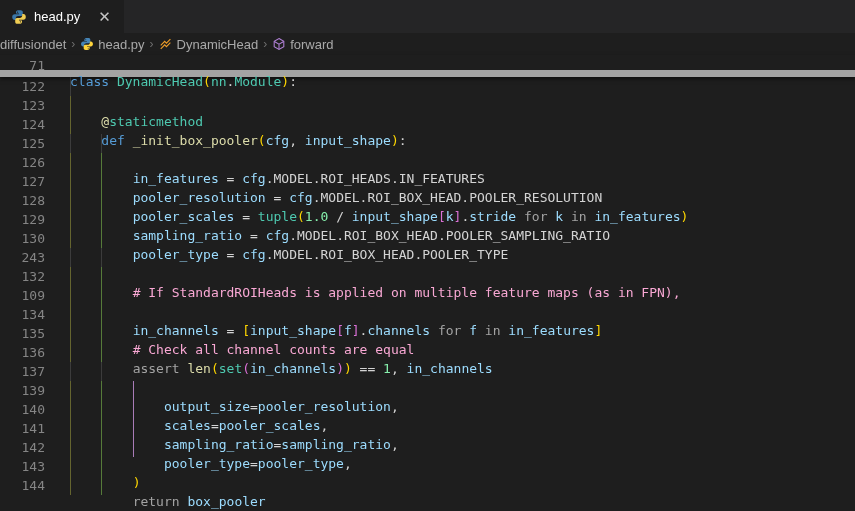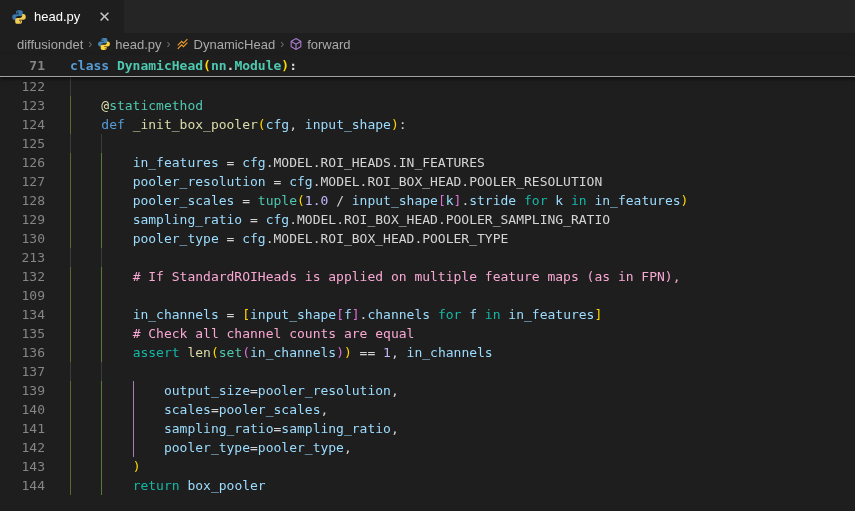--- a/index.html
+++ b/index.html
@@ -10,43 +10,43 @@
   
   .tabbar { height:33px; background:#252526; display:flex; align-items:stretch; }
   .tab { background:#1e1e1e; display:flex; align-items:center; gap:7px;
     padding:0 10px 0 11px; min-width:118px; cursor:pointer; }
   .tab-title { color:#ffffff; font-size:13px; }
   .tab-close { color:#c5c5c5; font-size:15px; line-height:1; padding:2px 3px;
     border-radius:4px; margin-left:8px; cursor:pointer; }
 
   
   .breadcrumb { height:22px; background:#1e1e1e; display:flex; align-items:center;
-    padding-left:17px; font-size:13px; color:#a9a9a9; }
+    font-size:13px; color:#a9a9a9; }
   .crumb { display:flex; align-items:center; gap:4px; cursor:pointer; }
   .crumb-sep { color:#6e6e6e; margin:0 5px; font-size:12px; }
 
   
   .mono { font-family:"DejaVu Sans Mono", monospace; font-size:13px; }
   .sticky { height:22px; background:#1e1e1e; position:relative; z-index:5;
-    box-shadow:0 2px 4px rgba(0,0,0,0.55); border-bottom:1px solid #a3a3a3;font-weight:bold; }
+    box-shadow:0 2px 4px rgba(0,0,0,0.55); border-bottom:7px solid #a3a3a3; }
   .sticky .line { height:21px; line-height:21px; }
   .code-area { position:relative; }
   .line { position:relative; height:19px; line-height:19px; white-space:pre; }
   .ln { position:absolute; left:0; top:0; width:45px; text-align:right;
     color:#858585; font-family:"DejaVu Sans Mono", monospace; font-size:13px; }
-  .ltext { position:absolute; left:70px; top:0; font-family:"DejaVu Sans Mono", monospace;
+  .ltext { position:absolute; left:70px; top:16px; font-family:"DejaVu Sans Mono", monospace;
     font-size:13px; }
   .guide { position:absolute; top:0; height:100%; width:1px; }
   .g1 { background:#64642f; }
   .g2 { background:#567a3a; }
   .g3 { background:#a97cb8; }
   .ge { background:#3c3c3c; }
 
-  .tok-kw{color:#569CD6} .tok-ctrl{color:#14b8a6} .tok-type{color:#4EC9B0}
-  .tok-fn{color:#DCDCAA} .tok-var{color:#9CDCFE} .tok-num{color:#c4b5fd}
+  .tok-kw{color:#569CD6} .tok-ctrl{color:#a3a3a3} .tok-type{color:#4EC9B0}
+  .tok-fn{color:#DCDCAA} .tok-var{color:#9CDCFE} .tok-num{color:#86efac}
   .tok-comment{color:#f9a8d4} .tok-b1{color:#FFD700} .tok-b2{color:#DA70D6}
   .tok-plain{color:#D4D4D4}
 
   .icon16 { width:16px; height:16px; display:inline-block; flex:0 0 auto; }
   .icon14 { width:14px; height:14px; display:inline-block; flex:0 0 auto; }
 </style>
 </head>
 <body>
 
 <div class="app">
@@ -107,21 +107,21 @@
   <div class="code-area" id="code-area">
       <div class="line"><span class="ln">122</span><span class="guide ge mono" style="left: calc(0ch + 70px);"></span><span class="ltext"></span></div>
       <div class="line"><span class="ln">123</span><span class="guide g1 mono" style="left: calc(0ch + 70px);"></span><span class="ltext"><span class="tok-plain">    </span><span class="tok-fn">@</span><span class="tok-type">staticmethod</span></span></div>
       <div class="line"><span class="ln">124</span><span class="guide g1 mono" style="left: calc(0ch + 70px);"></span><span class="ltext"><span class="tok-plain">    </span><span class="tok-kw">def</span><span class="tok-plain"> </span><span class="tok-fn">_init_box_pooler</span><span class="tok-b1">(</span><span class="tok-var">cfg</span><span class="tok-plain">, </span><span class="tok-var">input_shape</span><span class="tok-b1">)</span><span class="tok-plain">:</span></span></div>
       <div class="line"><span class="ln">125</span><span class="guide ge mono" style="left: calc(0ch + 70px);"></span><span class="guide ge mono" style="left: calc(4ch + 70px);"></span><span class="ltext"></span></div>
       <div class="line"><span class="ln">126</span><span class="guide g1 mono" style="left: calc(0ch + 70px);"></span><span class="guide g2 mono" style="left: calc(4ch + 70px);"></span><span class="ltext"><span class="tok-plain">        </span><span class="tok-var">in_features</span><span class="tok-plain"> = </span><span class="tok-var">cfg</span><span class="tok-plain">.MODEL.ROI_HEADS.IN_FEATURES</span></span></div>
       <div class="line"><span class="ln">127</span><span class="guide g1 mono" style="left: calc(0ch + 70px);"></span><span class="guide g2 mono" style="left: calc(4ch + 70px);"></span><span class="ltext"><span class="tok-plain">        </span><span class="tok-var">pooler_resolution</span><span class="tok-plain"> = </span><span class="tok-var">cfg</span><span class="tok-plain">.MODEL.ROI_BOX_HEAD.POOLER_RESOLUTION</span></span></div>
       <div class="line"><span class="ln">128</span><span class="guide g1 mono" style="left: calc(0ch + 70px);"></span><span class="guide g2 mono" style="left: calc(4ch + 70px);"></span><span class="ltext"><span class="tok-plain">        </span><span class="tok-var">pooler_scales</span><span class="tok-plain"> = </span><span class="tok-type">tuple</span><span class="tok-b1">(</span><span class="tok-num">1.0</span><span class="tok-plain"> / </span><span class="tok-var">input_shape</span><span class="tok-b2">[</span><span class="tok-var">k</span><span class="tok-b2">]</span><span class="tok-plain">.</span><span class="tok-var">stride</span><span class="tok-plain"> </span><span class="tok-ctrl">for</span><span class="tok-plain"> </span><span class="tok-var">k</span><span class="tok-plain"> </span><span class="tok-ctrl">in</span><span class="tok-plain"> </span><span class="tok-var">in_features</span><span class="tok-b1">)</span></span></div>
       <div class="line"><span class="ln">129</span><span class="guide g1 mono" style="left: calc(0ch + 70px);"></span><span class="guide g2 mono" style="left: calc(4ch + 70px);"></span><span class="ltext"><span class="tok-plain">        </span><span class="tok-var">sampling_ratio</span><span class="tok-plain"> = </span><span class="tok-var">cfg</span><span class="tok-plain">.MODEL.ROI_BOX_HEAD.POOLER_SAMPLING_RATIO</span></span></div>
       <div class="line"><span class="ln">130</span><span class="guide g1 mono" style="left: calc(0ch + 70px);"></span><span class="guide g2 mono" style="left: calc(4ch + 70px);"></span><span class="ltext"><span class="tok-plain">        </span><span class="tok-var">pooler_type</span><span class="tok-plain"> = </span><span class="tok-var">cfg</span><span class="tok-plain">.MODEL.ROI_BOX_HEAD.POOLER_TYPE</span></span></div>
-      <div class="line"><span class="ln">213</span><span class="guide ge mono" style="left: calc(0ch + 70px);"></span><span class="guide ge mono" style="left: calc(4ch + 70px);"></span><span class="ltext"></span></div>
+      <div class="line"><span class="ln">243</span><span class="guide ge mono" style="left: calc(0ch + 70px);"></span><span class="guide ge mono" style="left: calc(4ch + 70px);"></span><span class="ltext"></span></div>
       <div class="line"><span class="ln">132</span><span class="guide g1 mono" style="left: calc(0ch + 70px);"></span><span class="guide g2 mono" style="left: calc(4ch + 70px);"></span><span class="ltext"><span class="tok-plain">        </span><span class="tok-comment"># If StandardROIHeads is applied on multiple feature maps (as in FPN),</span></span></div>
       <div class="line"><span class="ln">109</span><span class="guide g1 mono" style="left: calc(0ch + 70px);"></span><span class="guide g2 mono" style="left: calc(4ch + 70px);"></span></div>
       <div class="line"><span class="ln">134</span><span class="guide g1 mono" style="left: calc(0ch + 70px);"></span><span class="guide g2 mono" style="left: calc(4ch + 70px);"></span><span class="ltext"><span class="tok-plain">        </span><span class="tok-var">in_channels</span><span class="tok-plain"> = </span><span class="tok-b1">[</span><span class="tok-var">input_shape</span><span class="tok-b2">[</span><span class="tok-var">f</span><span class="tok-b2">]</span><span class="tok-plain">.</span><span class="tok-var">channels</span><span class="tok-plain"> </span><span class="tok-ctrl">for</span><span class="tok-plain"> </span><span class="tok-var">f</span><span class="tok-plain"> </span><span class="tok-ctrl">in</span><span class="tok-plain"> </span><span class="tok-var">in_features</span><span class="tok-b1">]</span></span></div>
       <div class="line"><span class="ln">135</span><span class="guide g1 mono" style="left: calc(0ch + 70px);"></span><span class="guide g2 mono" style="left: calc(4ch + 70px);"></span><span class="ltext"><span class="tok-plain">        </span><span class="tok-comment"># Check all channel counts are equal</span></span></div>
       <div class="line"><span class="ln">136</span><span class="guide g1 mono" style="left: calc(0ch + 70px);"></span><span class="guide g2 mono" style="left: calc(4ch + 70px);"></span><span class="ltext"><span class="tok-plain">        </span><span class="tok-ctrl">assert</span><span class="tok-plain"> </span><span class="tok-fn">len</span><span class="tok-b1">(</span><span class="tok-type">set</span><span class="tok-b2">(</span><span class="tok-var">in_channels</span><span class="tok-b2">)</span><span class="tok-b1">)</span><span class="tok-plain"> == </span><span class="tok-num">1</span><span class="tok-plain">, </span><span class="tok-var">in_channels</span></span></div>
       <div class="line"><span class="ln">137</span><span class="guide ge mono" style="left: calc(0ch + 70px);"></span><span class="guide ge mono" style="left: calc(4ch + 70px);"></span><span class="ltext"></span></div>
       <div class="line"><span class="ln">139</span><span class="guide g1 mono" style="left: calc(0ch + 70px);"></span><span class="guide g2 mono" style="left: calc(4ch + 70px);"></span><span class="guide g3 mono" style="left: calc(8ch + 70px);"></span><span class="ltext"><span class="tok-plain">            </span><span class="tok-var">output_size</span><span class="tok-plain">=</span><span class="tok-var">pooler_resolution</span><span class="tok-plain">,</span></span></div>
       <div class="line"><span class="ln">140</span><span class="guide g1 mono" style="left: calc(0ch + 70px);"></span><span class="guide g2 mono" style="left: calc(4ch + 70px);"></span><span class="guide g3 mono" style="left: calc(8ch + 70px);"></span><span class="ltext"><span class="tok-plain">            </span><span class="tok-var">scales</span><span class="tok-plain">=</span><span class="tok-var">pooler_scales</span><span class="tok-plain">,</span></span></div>
       <div class="line"><span class="ln">141</span><span class="guide g1 mono" style="left: calc(0ch + 70px);"></span><span class="guide g2 mono" style="left: calc(4ch + 70px);"></span><span class="guide g3 mono" style="left: calc(8ch + 70px);"></span><span class="ltext"><span class="tok-plain">            </span><span class="tok-var">sampling_ratio</span><span class="tok-plain">=</span><span class="tok-var">sampling_ratio</span><span class="tok-plain">,</span></span></div>
       <div class="line"><span class="ln">142</span><span class="guide g1 mono" style="left: calc(0ch + 70px);"></span><span class="guide g2 mono" style="left: calc(4ch + 70px);"></span><span class="guide g3 mono" style="left: calc(8ch + 70px);"></span><span class="ltext"><span class="tok-plain">            </span><span class="tok-var">pooler_type</span><span class="tok-plain">=</span><span class="tok-var">pooler_type</span><span class="tok-plain">,</span></span></div>

